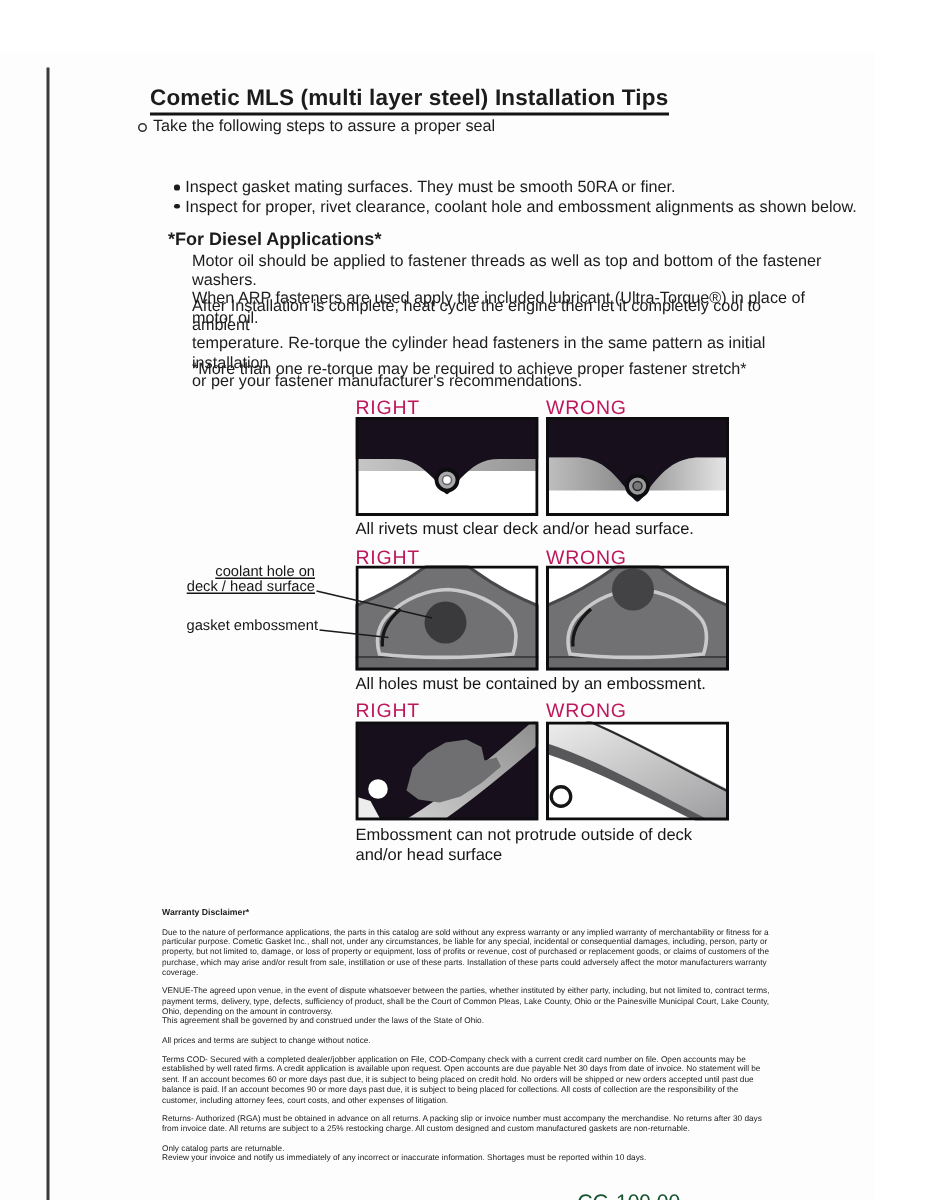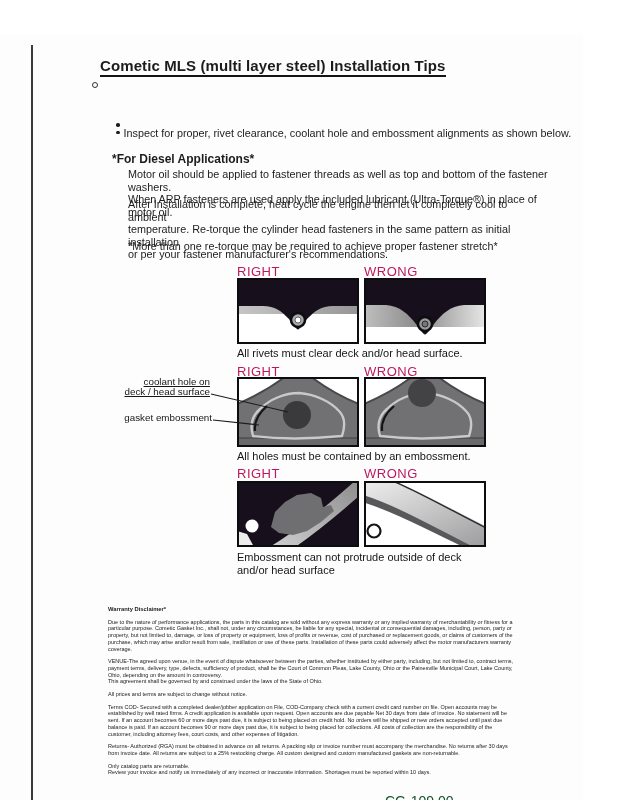--- a/index.html
+++ b/index.html
@@ -55,26 +55,28 @@
 
 <div class="page">
 
   <div class="abs scan-line"></div>
 
   <div class="abs doc-title">Cometic MLS (multi layer steel) Installation Tips</div>
 
   <div class="abs tips">
     <div class="tip-row">
       <span class="ring"></span>
+      <span>Take the following steps to assure a proper seal</span>
     </div>
   </div>
 
   <div class="abs subtips">
     <div class="tip-row">
       <span class="dot"></span>
+      <span>Inspect gasket mating surfaces.  They must be smooth 50RA or finer.</span>
     </div>
     <div class="tip-row">
       <span class="dot"></span>
       <span>Inspect for proper, rivet clearance, coolant hole and embossment alignments as shown below.</span>
     </div>
   </div>
 
   <div class="abs diesel-head">*For Diesel Applications*</div>
   <div class="abs body-par par1 pre">Motor oil should be applied to fastener threads as well as top and bottom of the fastener washers.
 When ARP fasteners are used apply the included lubricant (Ultra-Torque®) in place of motor oil.</div>

